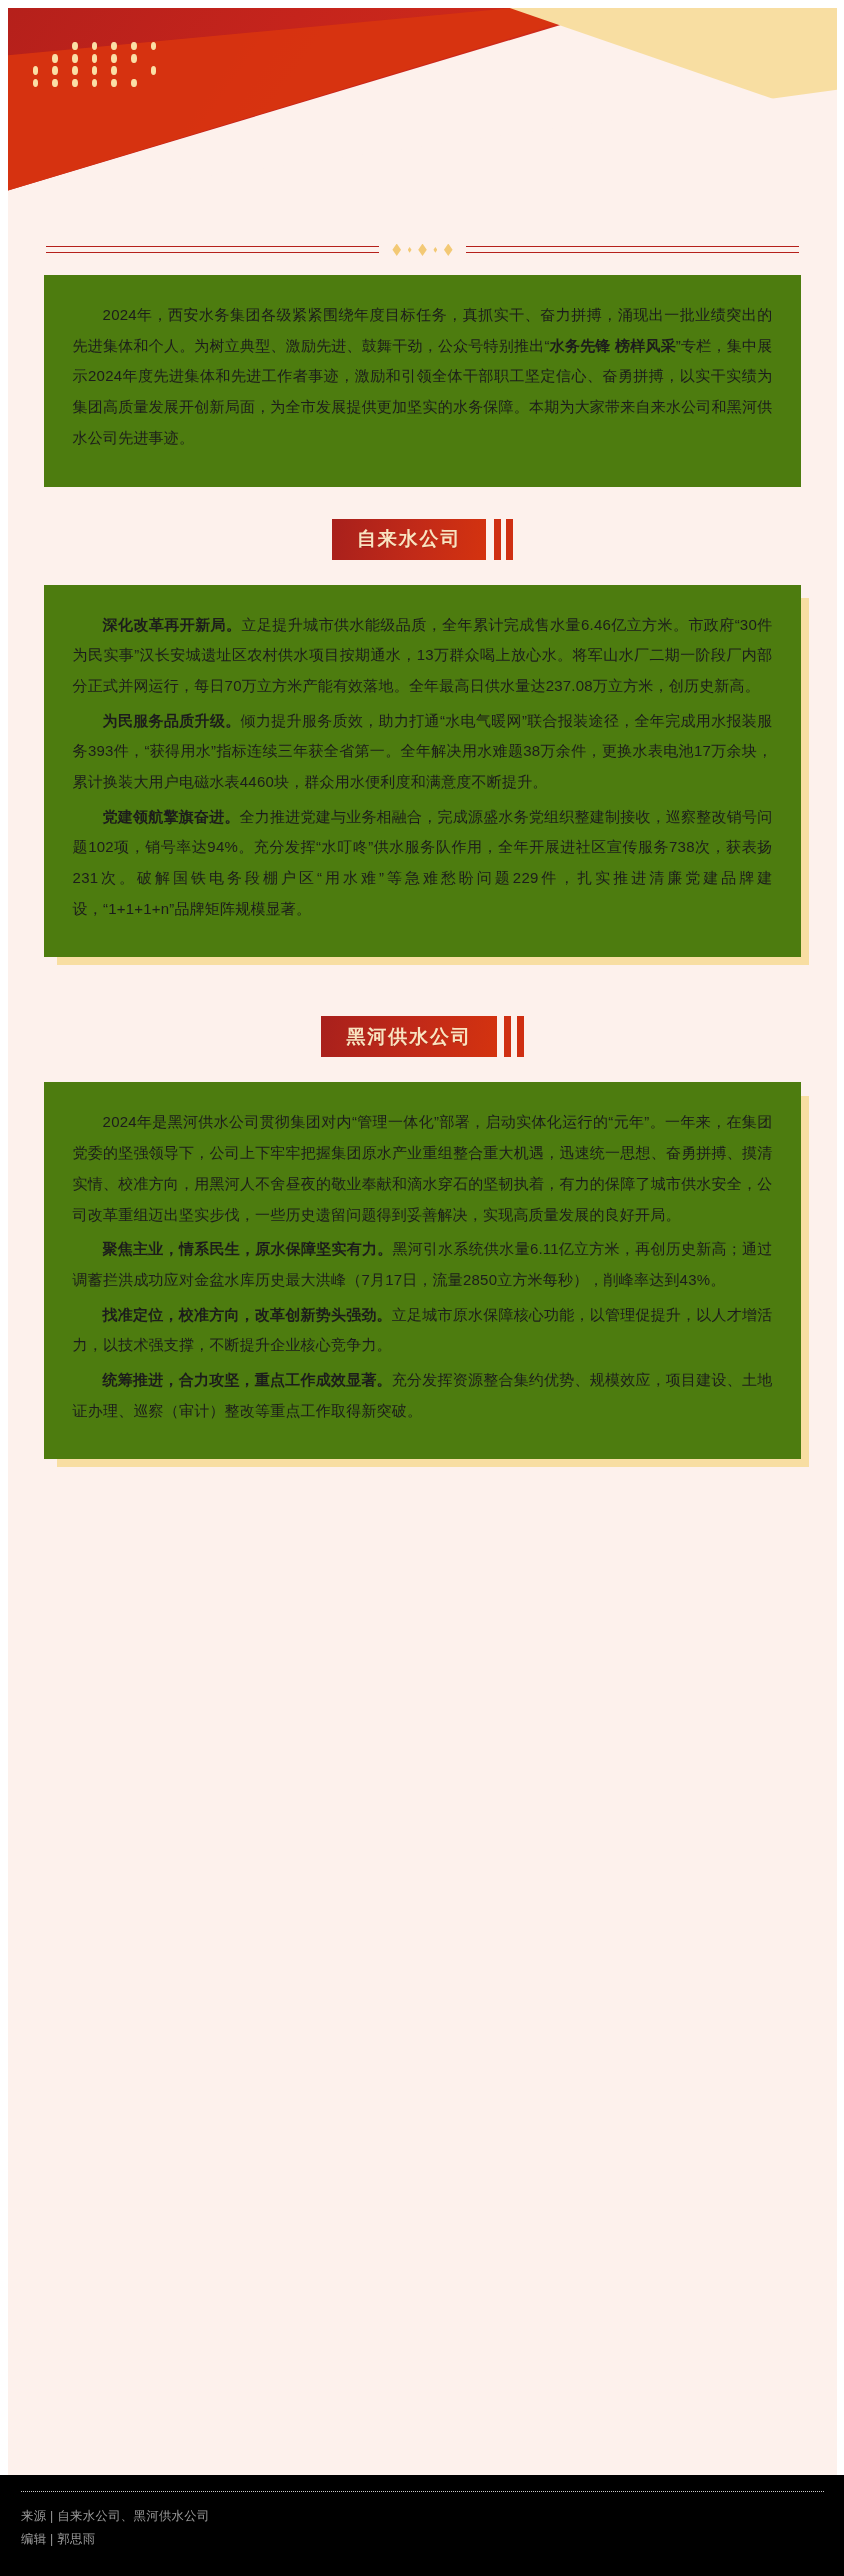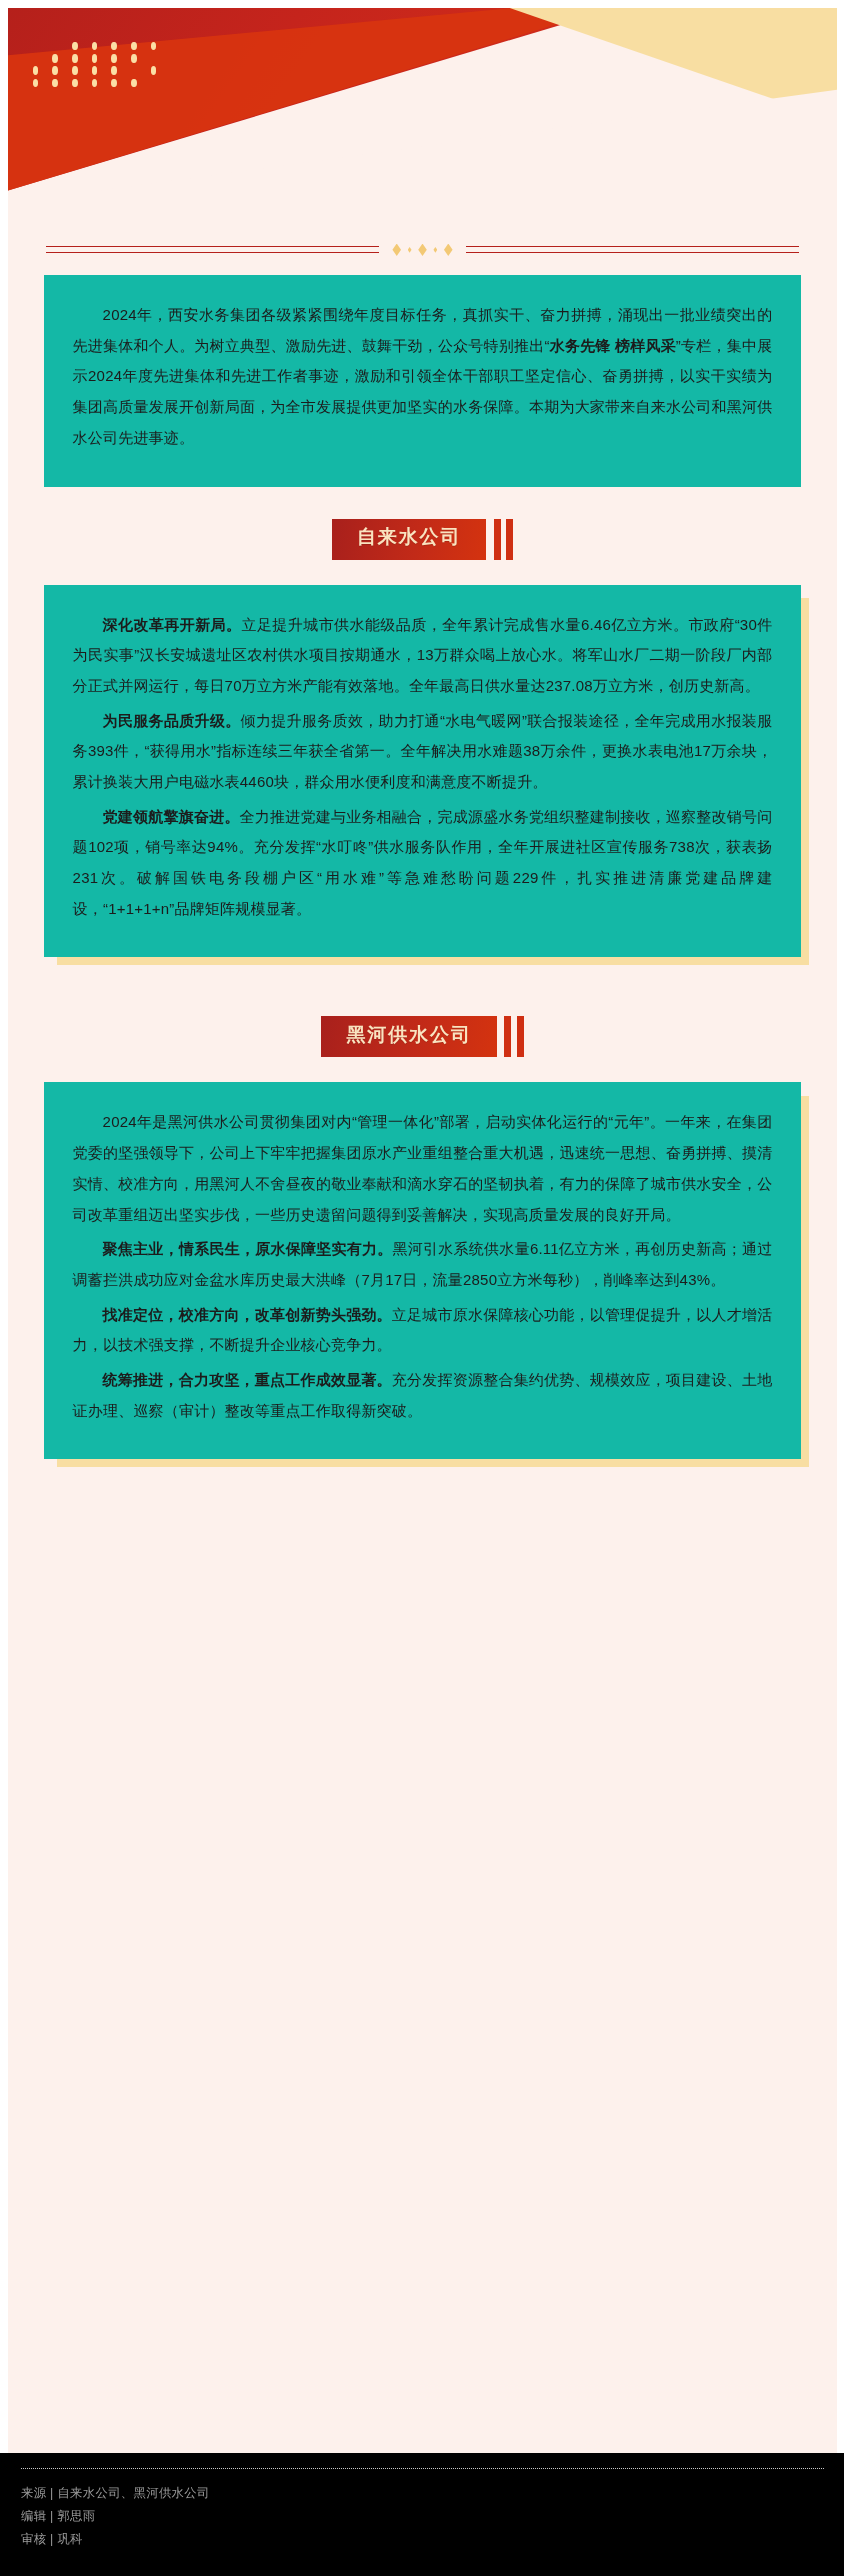--- a/index.html
+++ b/index.html
@@ -110,21 +110,21 @@
   }
   .gem-sm {
     width: 3.8px; height: 5.7px;
     background: #f3c975;
     clip-path: polygon(50% 0, 100% 50%, 50% 100%, 0 50%);
   }
 
   
   .card {
     position: relative;
-    background: #14b8a6;
+    background: #4d7c0f;
     margin: 0 36px 0 36px;
     padding: 25px 29px 29px 29px;
   }
   .card.shadowed { margin-bottom: 27px; }
   .card.shadowed::after {
     content: "";
     position: absolute;
     left: 13.4px; right: -7.6px;
     bottom: -7.6px;
     height: 7.6px;
@@ -151,21 +151,21 @@
   }
   p.body b, p.body strong { font-weight: bold; }
 
   
   .section-head {
     display: flex;
     align-items: stretch;
     justify-content: center;
     padding: 32px 0 25px 0;
   }
-  .sh-inner { display: flex; align-items: stretch; font-family: Liberation Mono, monospace; }
+  .sh-inner { display: flex; align-items: stretch; }
   .sh-plate {
     background: linear-gradient(100deg, #a8201c 0%, #c22a18 55%, #d4330f 100%);
     color: #f9e3c0;
     font-size: 19px;
     font-weight: bold;
     letter-spacing: 1.9px;
     padding: 10.5px 25px 11.5px 25px;
     display: flex;
     align-items: center;
     line-height: 1;
@@ -286,17 +286,16 @@
           <p class="body"><b>统筹推进，合力攻坚，重点工作成效显著。</b><span>充分发挥资源整合集约优势、规模效应，项目建设、土地证办理、巡察（审计）整改等重点工作取得新突破。</span></p>
         </div>
       </div>
 
   </div>
 
   <div class="footer">
     <div class="footer-rule"></div>
     <div class="footer-line">来源 | 自来水公司、黑河供水公司</div>
     <div class="footer-line">编辑 | 郭思雨</div>
-    <div class="footer-line">审核 | 巩科</div>
   </div>
 
 </div>
 
 
 </body></html>

